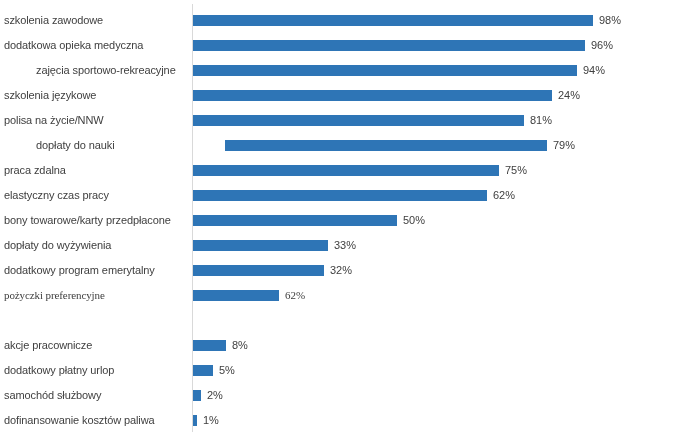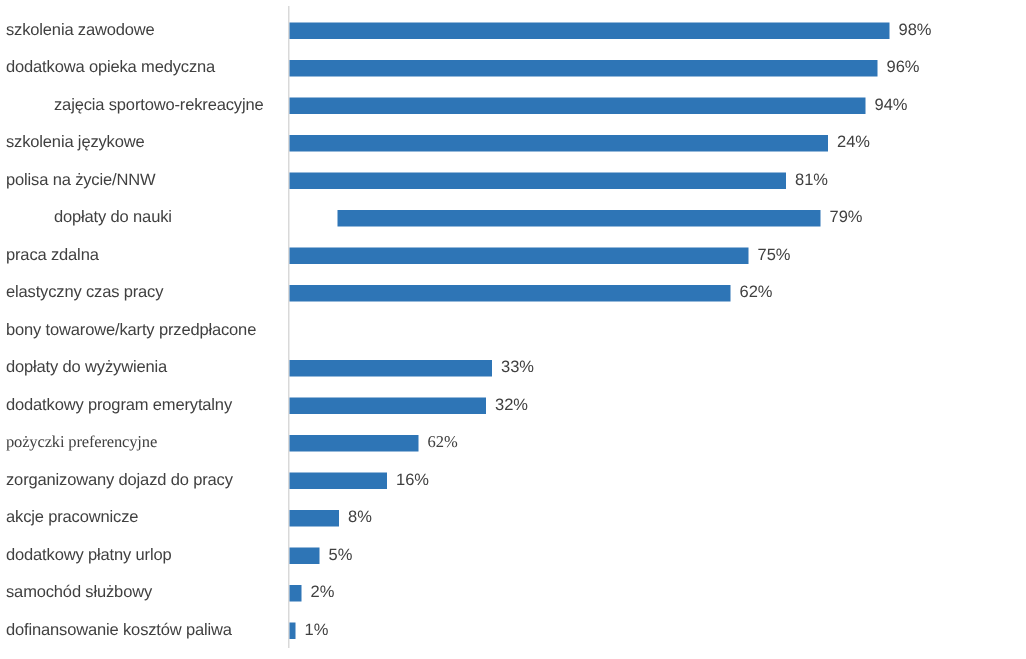--- a/index.html
+++ b/index.html
@@ -142,20 +142,24 @@
       </div>
       <div class="bar-row" style="top: 183px;">
         <div class="cat-label">elastyczny czas pracy</div>
         <div class="bar-track">
           <div class="bar" style="width: 294px; background: rgb(46, 117, 182);"></div>
           <div class="value-label">62%</div>
         </div>
       </div>
       <div class="bar-row" style="top: 208px; text-decoration: underline;">
         <div class="cat-label">bony towarowe/karty przedpłacone</div>
+        <div class="bar-track">
+          <div class="bar" style="width: 204px; background: rgb(46, 117, 182);"></div>
+          <div class="value-label">50%</div>
+        </div>
       </div>
       <div class="bar-row" style="top: 233px;">
         <div class="cat-label">dopłaty do wyżywienia</div>
         <div class="bar-track">
           <div class="bar" style="width: 135px; background: rgb(46, 117, 182);"></div>
           <div class="value-label">33%</div>
         </div>
       </div>
       <div class="bar-row" style="top: 258px;">
         <div class="cat-label">dodatkowy program emerytalny</div>
@@ -164,27 +168,20 @@
           <div class="value-label">32%</div>
         </div>
       </div>
       <div class="bar-row" style="top: 283px; font-family: Liberation Serif, serif;">
         <div class="cat-label">pożyczki preferencyjne</div>
         <div class="bar-track">
           <div class="bar" style="width: 86px; background: rgb(46, 117, 182);"></div>
           <div class="value-label">62%</div>
         </div>
       </div>
-      <div class="bar-row" style="top: 308px;">
-        <div class="cat-label">zorganizowany dojazd do pracy</div>
-        <div class="bar-track">
-          <div class="bar" style="width: 65px; background: rgb(46, 117, 182);"></div>
-          <div class="value-label">16%</div>
-        </div>
-      </div>
       <div class="bar-row" style="top: 333px;">
         <div class="cat-label">akcje pracownicze</div>
         <div class="bar-track">
           <div class="bar" style="width: 33px; background: rgb(46, 117, 182);"></div>
           <div class="value-label">8%</div>
         </div>
       </div>
       <div class="bar-row" style="top: 358px;">
         <div class="cat-label">dodatkowy płatny urlop</div>
         <div class="bar-track">

